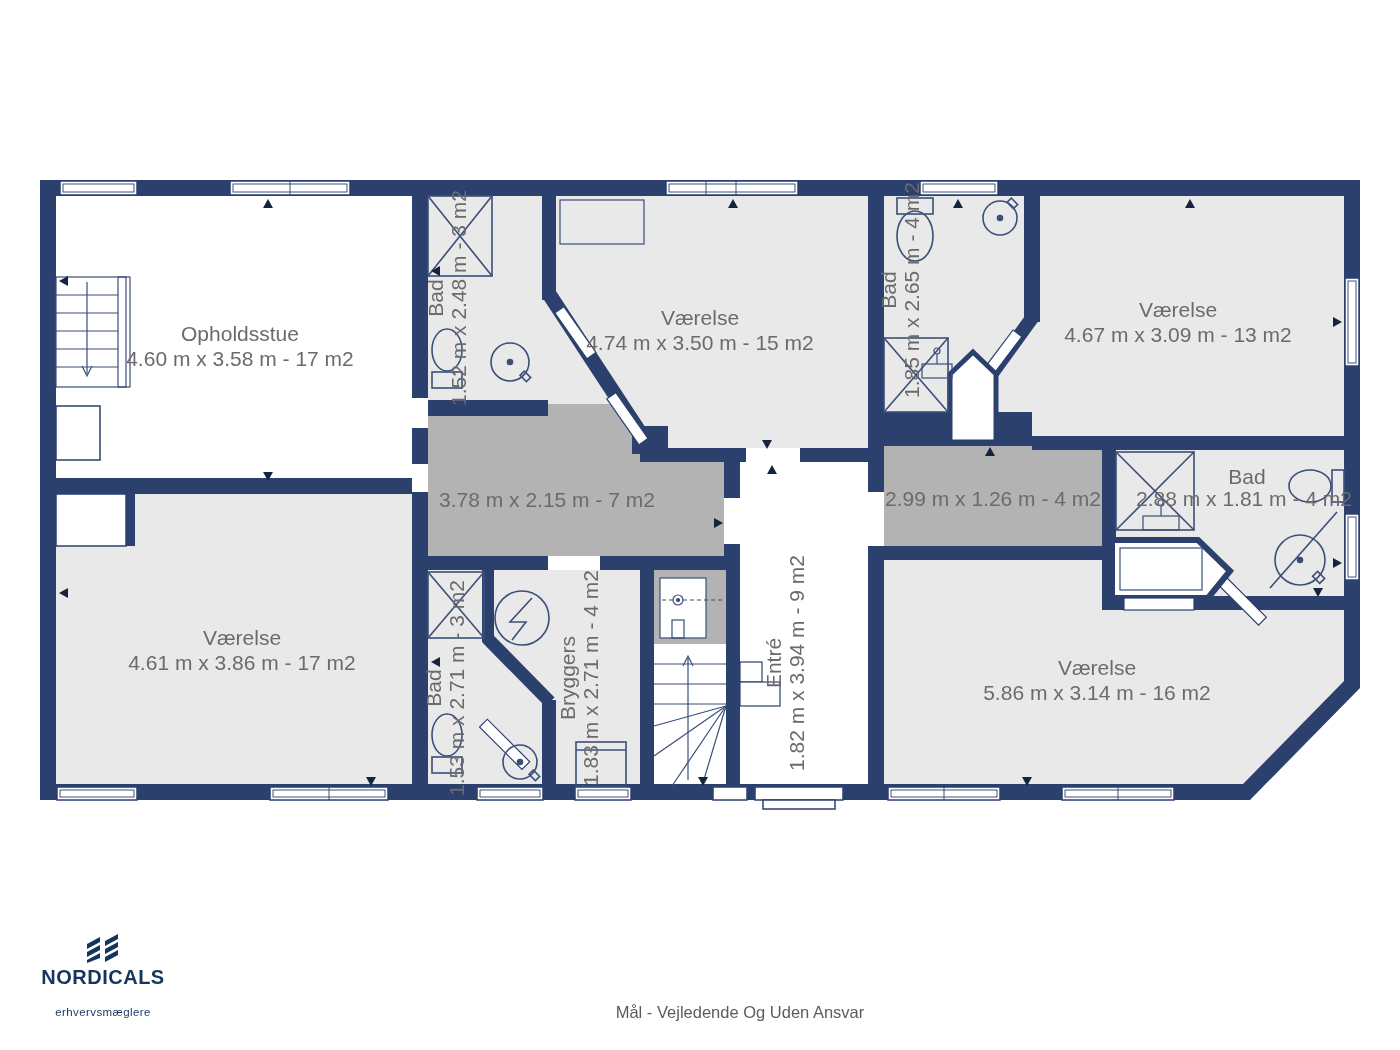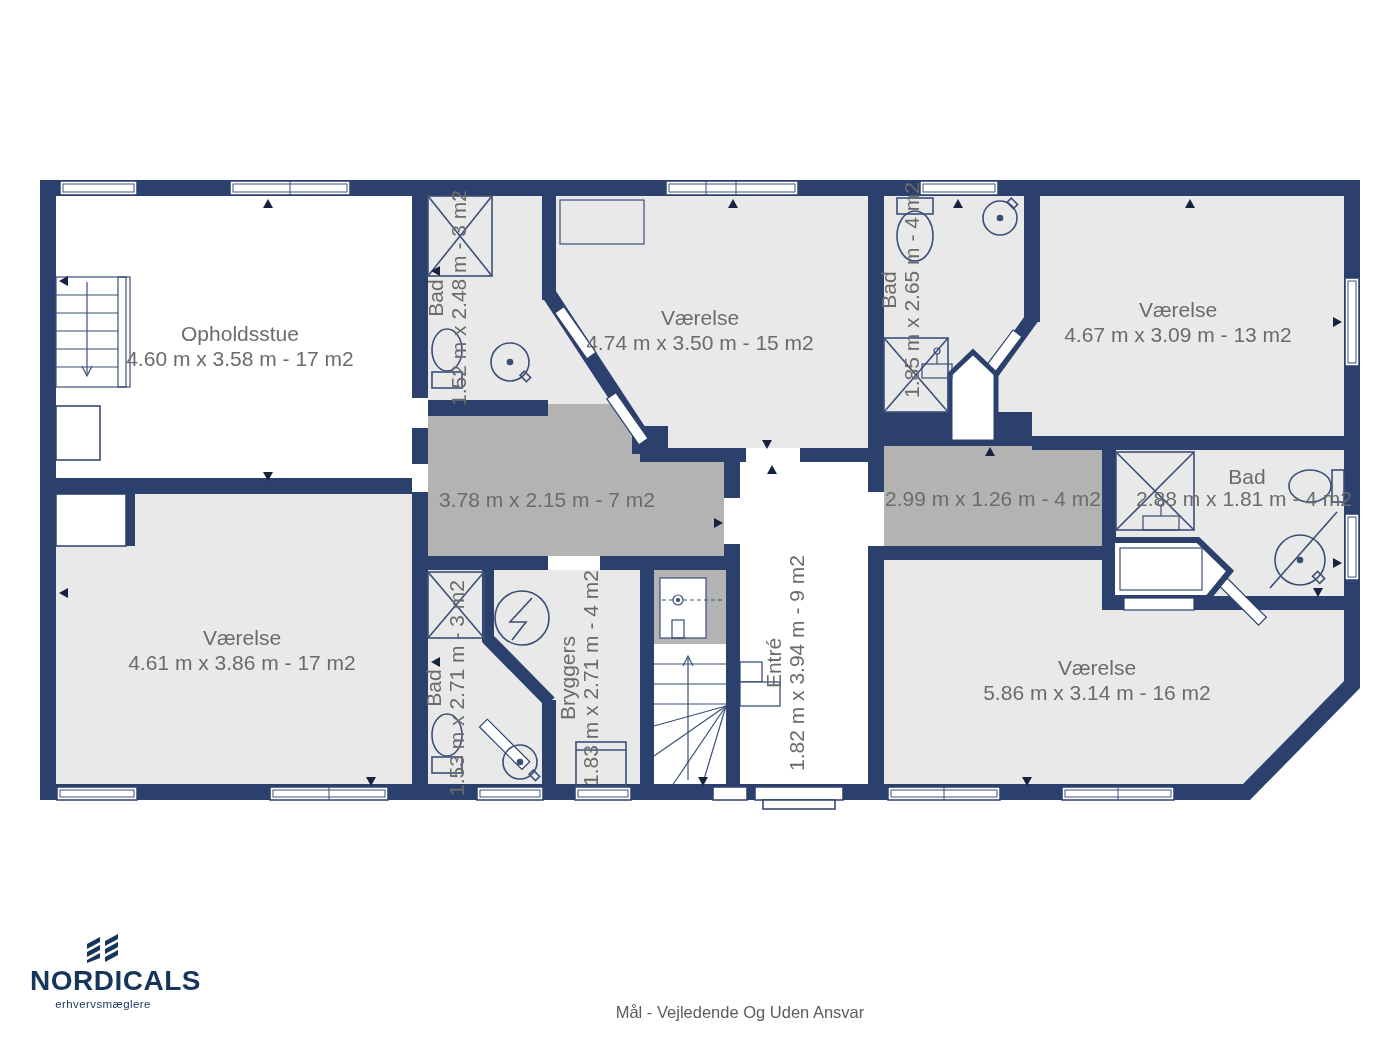--- a/index.html
+++ b/index.html
@@ -16,22 +16,22 @@
   .win{fill:#ffffff;stroke:#2c406e;stroke-width:1.5;}
   .wininner{fill:none;stroke:#2c406e;stroke-width:0.9;}
   .gap{fill:#ffffff;}
   .doorleaf{fill:#ffffff;stroke:#2c406e;stroke-width:1.2;}
   .penta{fill:#ffffff;stroke:#2c406e;stroke-width:5;}
   .tub{fill:#ffffff;stroke:#2c406e;stroke-width:6;}
   .arr{fill:#16233f;}
   .lbl{fill:#6b6b6b;font-size:21px;text-anchor:middle;}
   #logo{position:absolute;left:30px;top:934px;width:146px;text-align:center;}
   #logo .mark{display:block;margin:0 auto 2px auto;}
-  #logo .name{font-size:28px;font-weight:bold;color:#16355c;letter-spacing:0.5px;line-height:1.1;}
-  #logo .tag{font-size:11.5px;color:#16355c;letter-spacing:0.4px;margin-top:1px;}
+  #logo .name{font-size:20px;font-weight:bold;color:#16355c;letter-spacing:0.5px;line-height:1.1;}
+  #logo .tag{font-size:11.5px;color:#16355c;letter-spacing:0.4px;margin-top:18px;}
   #footer{position:absolute;left:0;top:1003px;width:100%;text-align:center;
           font-size:16.5px;color:#5c5c5c;margin-left:40px;}
 </style>
 </head>
 <body>
 
 <div id="stage">
 
 <svg width="1400" height="1050" viewBox="0 0 1400 1050">
 

